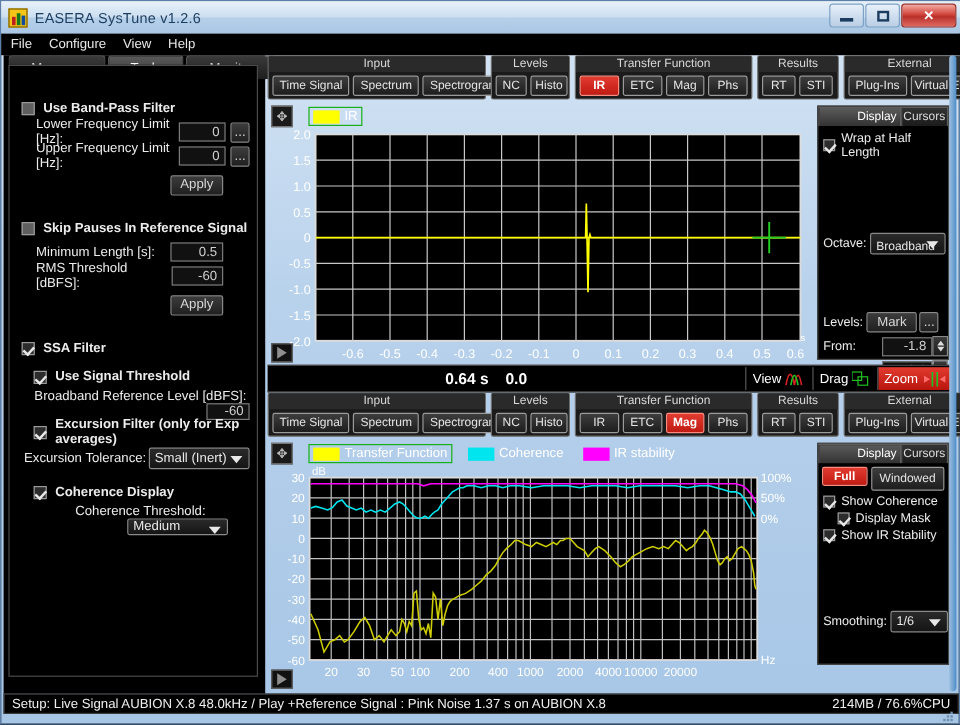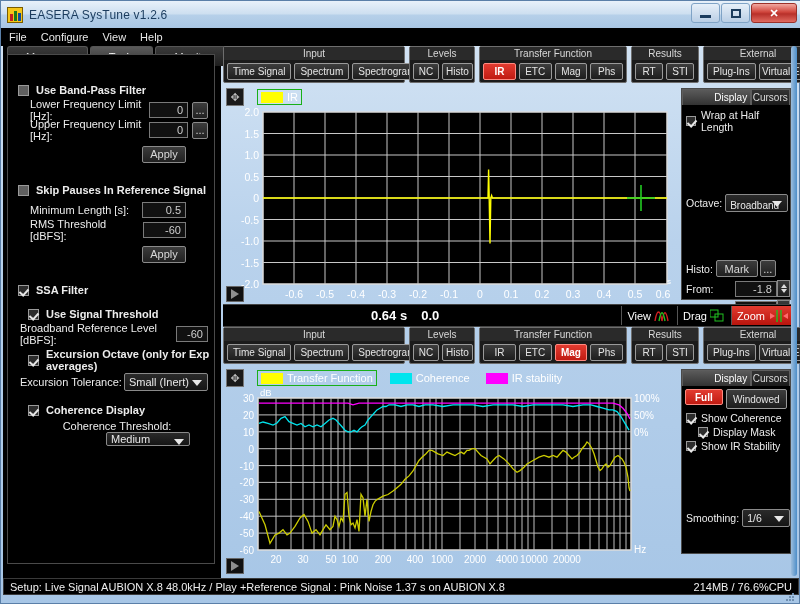--- a/index.html
+++ b/index.html
@@ -250,27 +250,27 @@
       </div>
 
       <div class="lrow" style="margin-top:16px;">
         <div class="cb on"></div>
         <div class="lbl b">SSA Filter</div>
       </div>
       <div class="lrow" style="padding-left:20px;margin-top:4px;">
         <div class="cb on"></div>
         <div class="lbl b">Use Signal Threshold</div>
       </div>
-      <div class="lrow" style="padding-left:12px;">
+      <div class="lrow" style="padding-left:12px;flex-direction:column;">
         <div class="lbl">Broadband Reference Level [dBFS]:</div>
         <div class="fld" style="width:36px;margin-left:auto;margin-right:6px;">-60</div>
       </div>
       <div class="lrow" style="padding-left:20px;margin-top:6px;">
         <div class="cb on"></div>
-        <div class="lbl b">Excursion Octave (only for Exp averages)</div>
+        <div class="lbl b">Excursion Filter (only for Exp averages)</div>
       </div>
       <div class="lrow" style="padding-left:12px;height:24px;">
         <div class="lbl">Excursion Tolerance:</div>
         <div class="sel" style="width:84px;margin-left:auto;margin-right:6px;">
           <span>Small (Inert)</span>
           <span class="arr"></span>
         </div>
       </div>
       <div class="lrow" style="padding-left:20px;margin-top:6px;">
         <div class="cb on"></div>
@@ -416,21 +416,21 @@
         <span class="lbl" style="font-size:10.5px;">Wrap at Half Length</span>
       </div>
       <div style="display:flex;align-items:center;padding-left:4px;margin-top:61px;">
         <span class="lbl" style="font-size:10.5px;">Octave:</span>
         <div class="sel" style="width:63px;margin-left:3px;align-items:flex-end;">
           <span style="font-size:10px;">Broadband</span>
           <span class="arr"></span>
         </div>
       </div>
       <div style="display:flex;align-items:center;padding-left:4px;margin-top:48px;">
-        <span class="lbl" style="font-size:10.5px;">Histo:</span>
+        <span class="lbl" style="font-size:10.5px;">Levels:</span>
         <div class="btnsm" style="width:42px;margin-left:3px;">Mark</div>
         <div class="btnsm" style="width:16px;margin-left:2px;">...</div>
       </div>
       <div style="display:flex;align-items:center;padding-left:4px;margin-top:3px;">
         <span class="lbl" style="font-size:10.5px;">From:</span>
         <div class="fld" style="width:42px;margin-left:auto;">-1.8</div>
         <div class="spin"></div>
       </div>
       <div style="display:flex;align-items:center;padding-left:4px;margin-top:3px;">
         <span class="lbl" style="font-size:10.5px;">To [ms]:</span>

